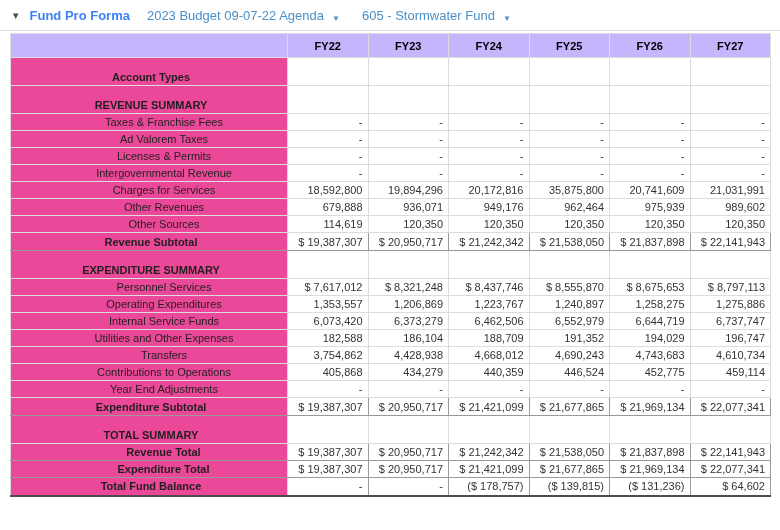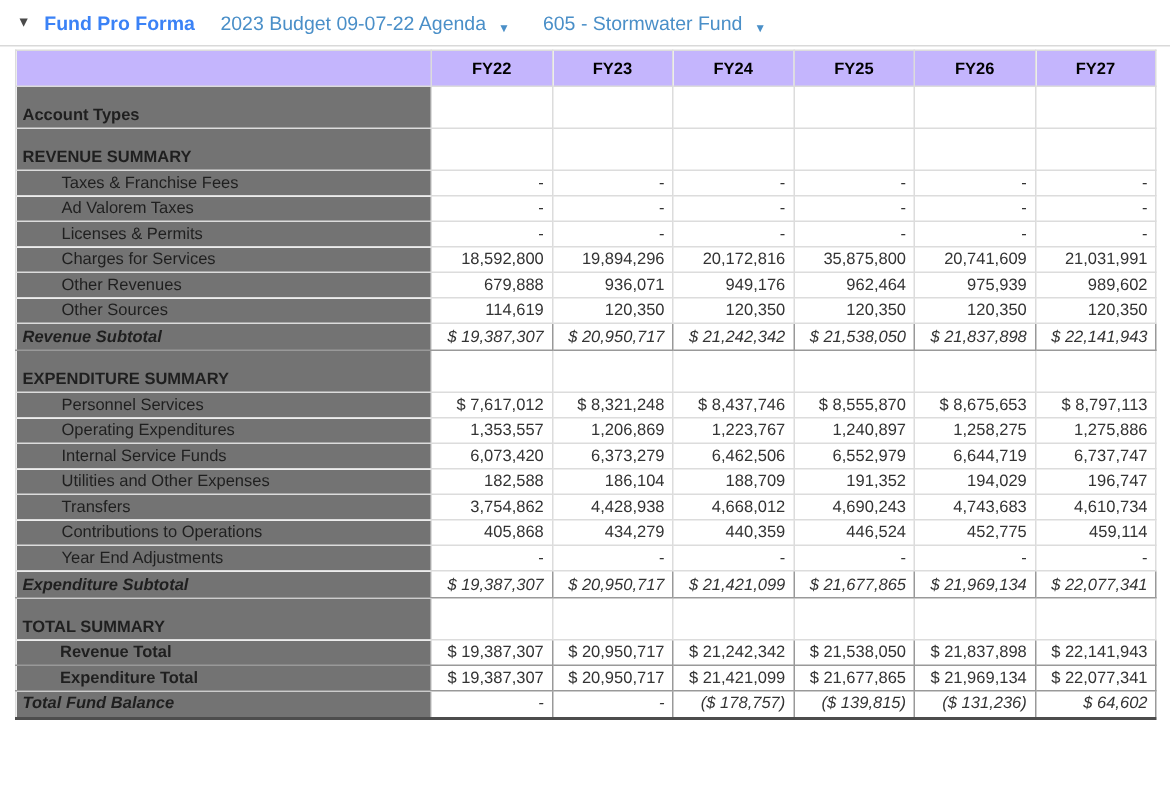--- a/index.html
+++ b/index.html
@@ -46,44 +46,44 @@
   th, td {
     border:1px solid #dcdcdc;
     overflow:hidden; white-space:nowrap;
   }
   thead th {
     background:#c4b5fd; color:#000;
     font-weight:bold; font-size:11px;
     text-align:center; height:24px;
   }
   td.label {
-    background:#737373; color:#1f1f1f;
-    padding-left:4px; text-align:left;
+    background:#ec4899; color:#1f1f1f;
+    padding-left:4px; text-align:center;
   }
   td.val {
     background:#ffffff; color:#333;
     text-align:right; padding-right:5px;
     font-weight:normal;
   }
   tr.r-item    { height:17px;margin-top:23px; }
   tr.r-item td.label { padding-left:30px; }
   tr.r-section { height:28px; }
   tr.r-section td { vertical-align:bottom; padding-bottom:2px; }
   tr.r-section td.label { font-weight:bold; }
   tr.r-subtotal { height:18px; }
   tr.r-subtotal td.label { font-weight:bold; }
-  tr.r-subtotal td { border-top:1px solid #999; border-bottom:1px solid #999;font-style:italic; }
+  tr.r-subtotal td { border-top:1px solid #999; border-bottom:1px solid #999; }
   tr.r-subtotal td.val { border-left:1px solid #999; border-right:1px solid #999; }
   tr.r-totalitem { height:17px; }
   tr.r-totalitem td.label { font-weight:bold; padding-left:29px; }
   tr.r-totalitem td { border-top:1px solid #999; border-bottom:1px solid #999; }
   tr.r-totalitem td.val { border-left:1px solid #999; border-right:1px solid #999; }
   tr.r-grand { height:18px; }
   tr.r-grand td.label { font-weight:bold; }
-  tr.r-grand td { border-top:1px solid #999;font-style:italic; }
+  tr.r-grand td { border-top:1px solid #999; }
   tr.r-grand td.val { border-left:1px solid #999; border-right:1px solid #999; }
 </style>
 </head>
 <body>
 
 <div class="toolbar">
   <span class="collapse-btn">▾</span>
   <span class="page-title">Fund Pro Forma</span>
   <span class="selector">
     <span>2023 Budget 09-07-22 Agenda</span>
@@ -157,20 +157,29 @@
         <tr class="r-item">
           <td class="label">Licenses &amp; Permits</td>
           <td class="val">-</td>
           <td class="val">-</td>
           <td class="val">-</td>
           <td class="val">-</td>
           <td class="val">-</td>
           <td class="val">-</td>
         </tr>
         <tr class="r-item">
+          <td class="label">Intergovernmental Revenue</td>
+          <td class="val">-</td>
+          <td class="val">-</td>
+          <td class="val">-</td>
+          <td class="val">-</td>
+          <td class="val">-</td>
+          <td class="val">-</td>
+        </tr>
+        <tr class="r-item">
           <td class="label">Charges for Services</td>
           <td class="val">18,592,800</td>
           <td class="val">19,894,296</td>
           <td class="val">20,172,816</td>
           <td class="val">35,875,800</td>
           <td class="val">20,741,609</td>
           <td class="val">21,031,991</td>
         </tr>
         <tr class="r-item">
           <td class="label">Other Revenues</td>

